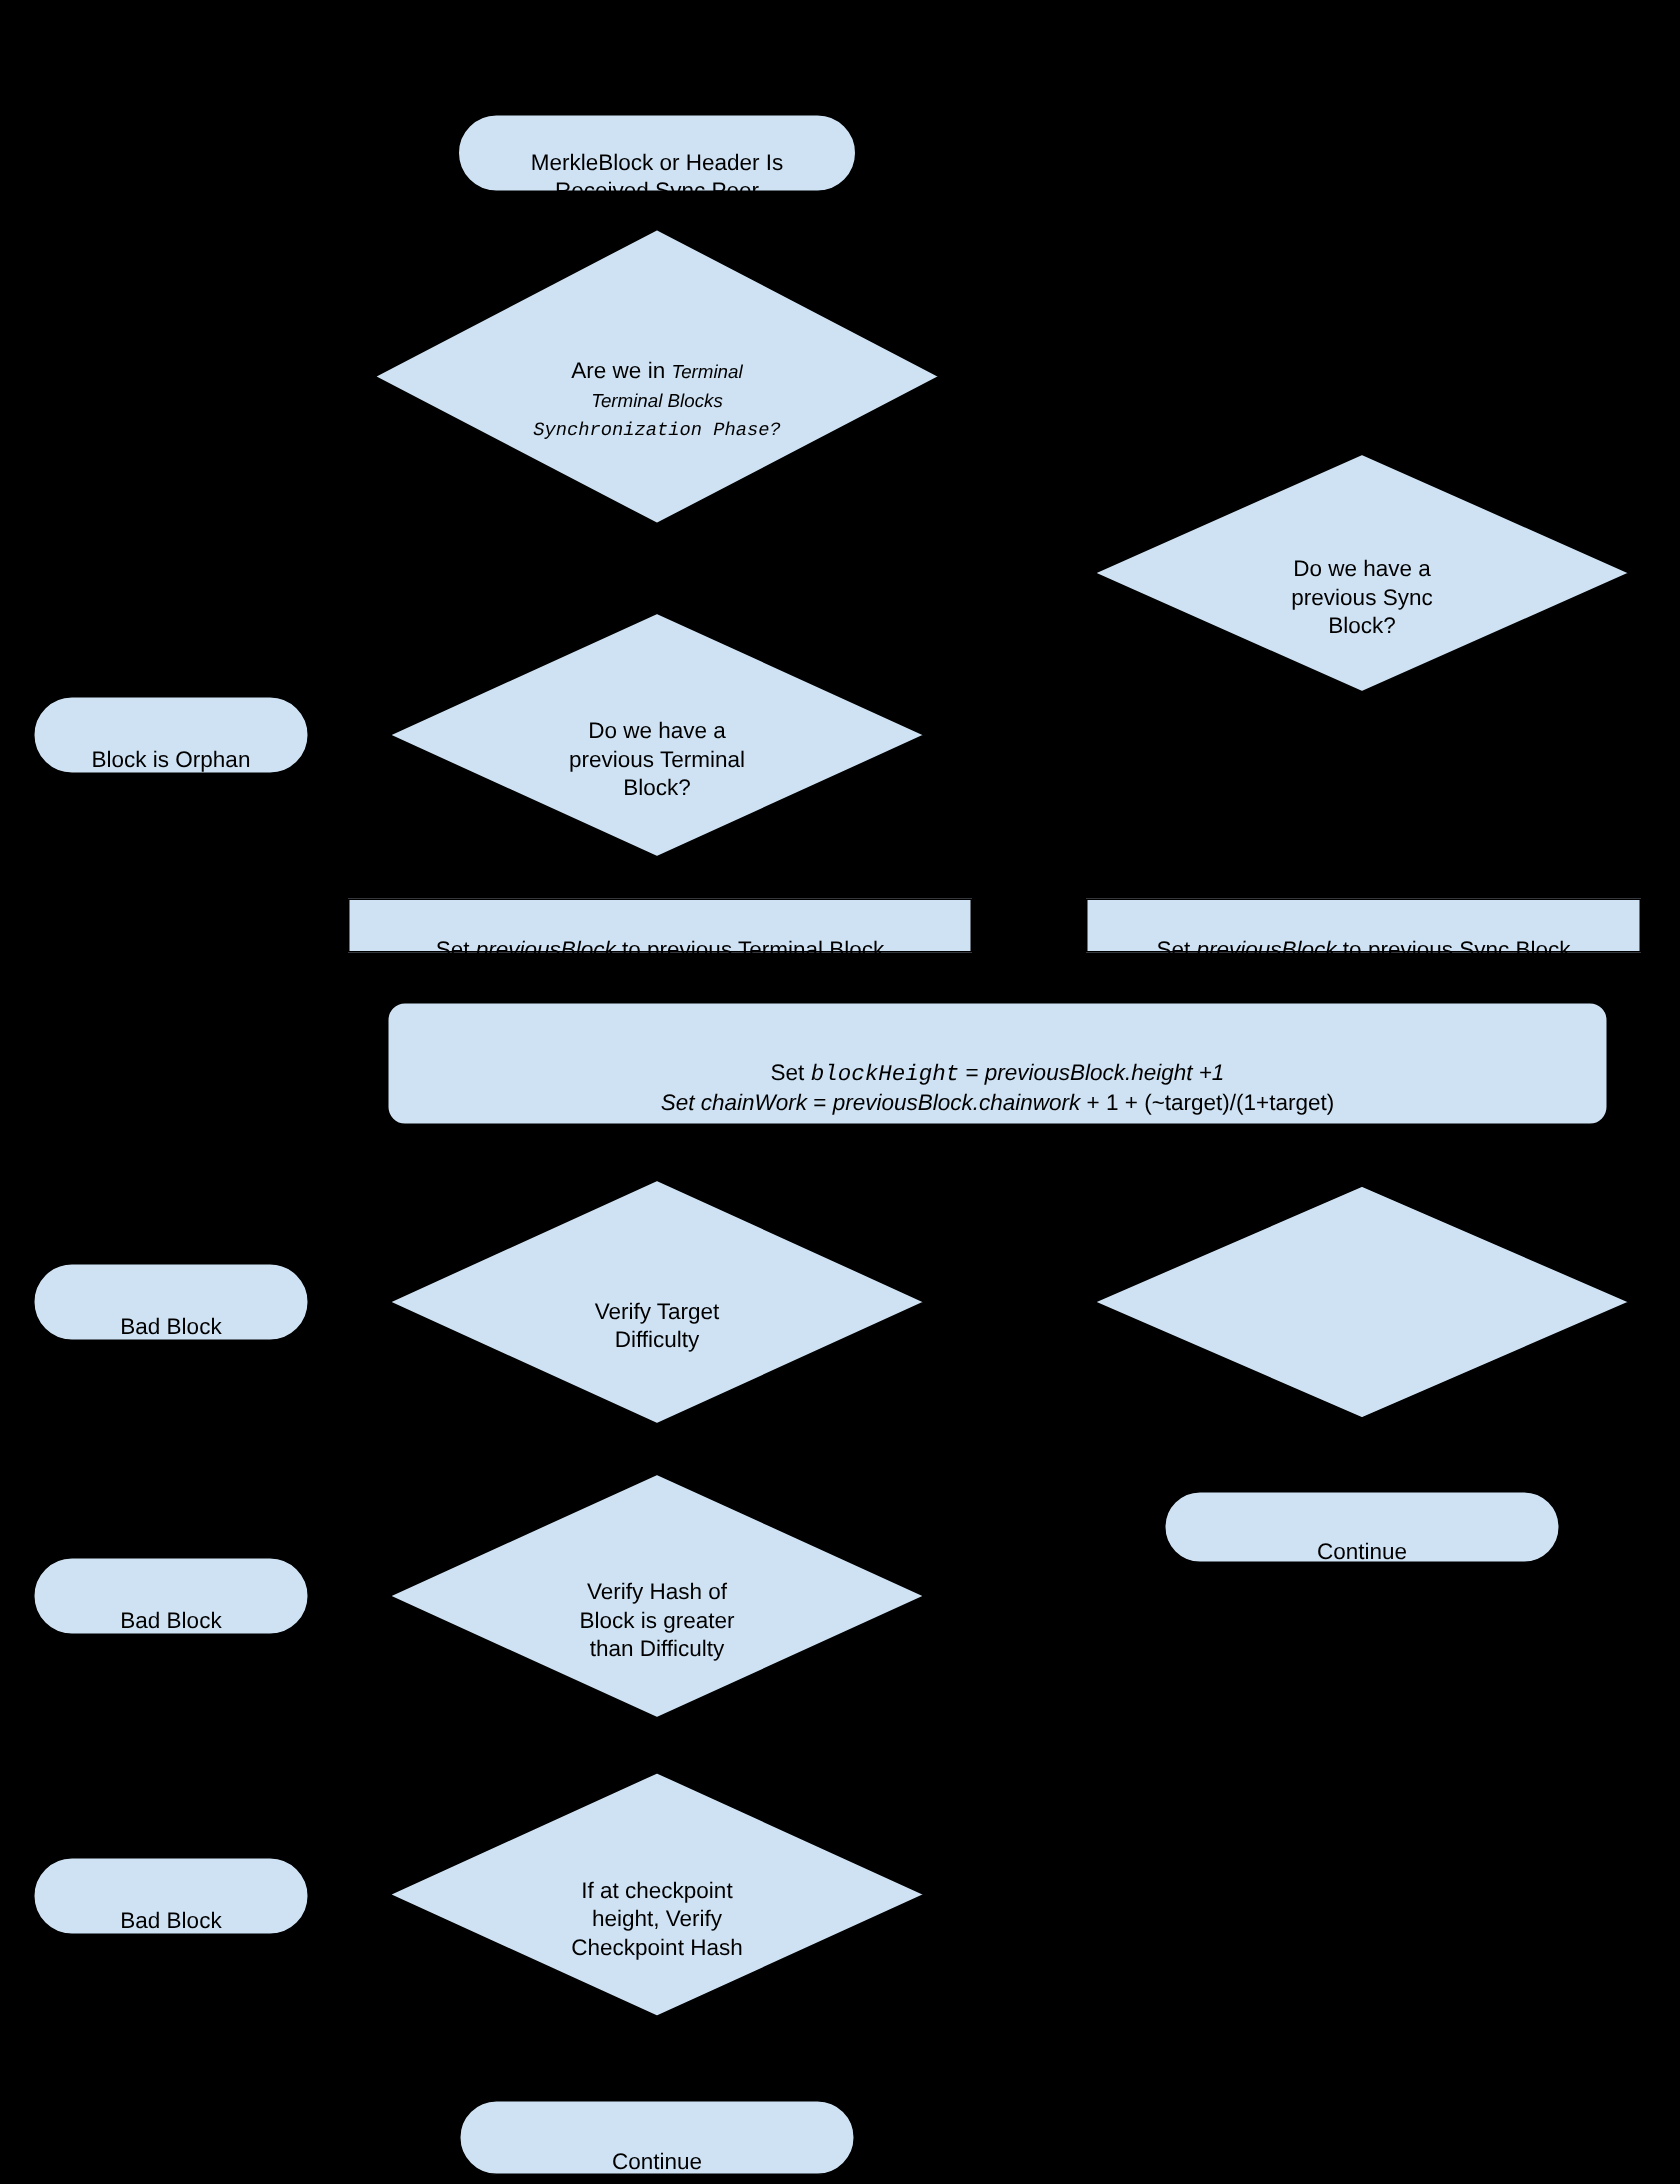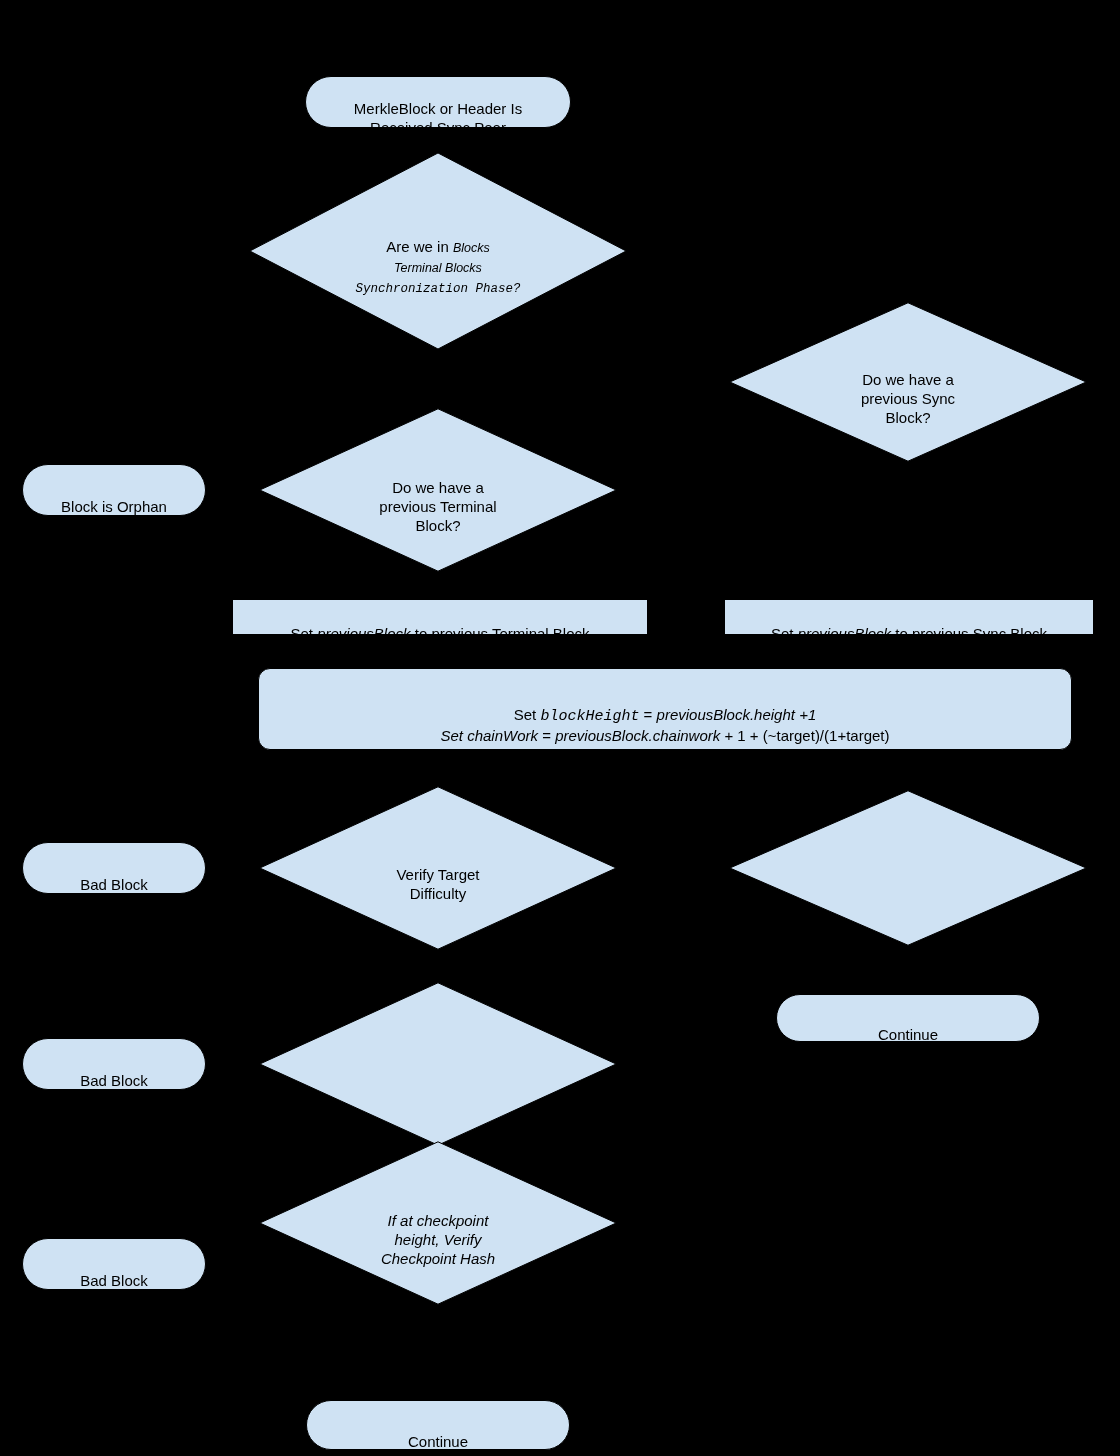--- a/index.html
+++ b/index.html
@@ -65,21 +65,21 @@
       <div class="line"><span>MerkleBlock or Header Is</span></div>
       <div class="line"><span>Received Sync Peer</span></div>
     </div>
 </div>
 
 <div class="node diamond-node" style="left:248px; top:152px; width:380px; height:198px;">
   <svg class="diamond-shape" viewBox="0 0 100 100" preserveAspectRatio="none" aria-hidden="true">
       <polygon points="50,0.5 99.5,50 50,99.5 0.5,50"></polygon>
     </svg>
   <div class="label">
-      <div class="line"><span>Are we in </span><span class="small" style="font-style: italic;">Blocks</span></div>
+      <div class="line"><span>Are we in </span><span class="small" style="font-style: italic;">Terminal</span></div>
       <div class="line"><span class="small" style="font-style: italic;">Terminal Blocks</span></div>
       <div class="line"><span class="small" style="font-style: italic; font-family: Liberation Mono, monospace;">Synchronization Phase?</span></div>
     </div>
 </div>
 
 <div class="node diamond-node" style="left:728px; top:302px; width:360px; height:160px;">
   <svg class="diamond-shape" viewBox="0 0 100 100" preserveAspectRatio="none" aria-hidden="true">
       <polygon points="50,0.5 99.5,50 50,99.5 0.5,50"></polygon>
     </svg>
   <div class="label">
@@ -156,29 +156,34 @@
 <div class="node stadium" style="left:22px; top:1038px; width:184px; height:52px;">
   <div class="label">
       <div class="line"><span>Bad Block</span></div>
     </div>
 </div>
 
 <div class="node diamond-node" style="left:258px; top:982px; width:360px; height:164px;">
   <svg class="diamond-shape" viewBox="0 0 100 100" preserveAspectRatio="none" aria-hidden="true">
       <polygon points="50,0.5 99.5,50 50,99.5 0.5,50"></polygon>
     </svg>
+  <div class="label">
+      <div class="line"><span>Verify Hash of</span></div>
+      <div class="line"><span>Block is greater</span></div>
+      <div class="line"><span>than Difficulty</span></div>
+    </div>
 </div>
 
 <div class="node stadium" style="left:22px; top:1238px; width:184px; height:52px;">
   <div class="label">
       <div class="line"><span>Bad Block</span></div>
     </div>
 </div>
 
-<div class="node diamond-node" style="left:258px; top:1141px; width:360px; height:164px;font-style:italic;">
+<div class="node diamond-node" style="left:258px; top:1181px; width:360px; height:164px;">
   <svg class="diamond-shape" viewBox="0 0 100 100" preserveAspectRatio="none" aria-hidden="true">
       <polygon points="50,0.5 99.5,50 50,99.5 0.5,50"></polygon>
     </svg>
   <div class="label">
       <div class="line"><span>If at checkpoint</span></div>
       <div class="line"><span>height, Verify</span></div>
       <div class="line"><span>Checkpoint Hash</span></div>
     </div>
 </div>
 

